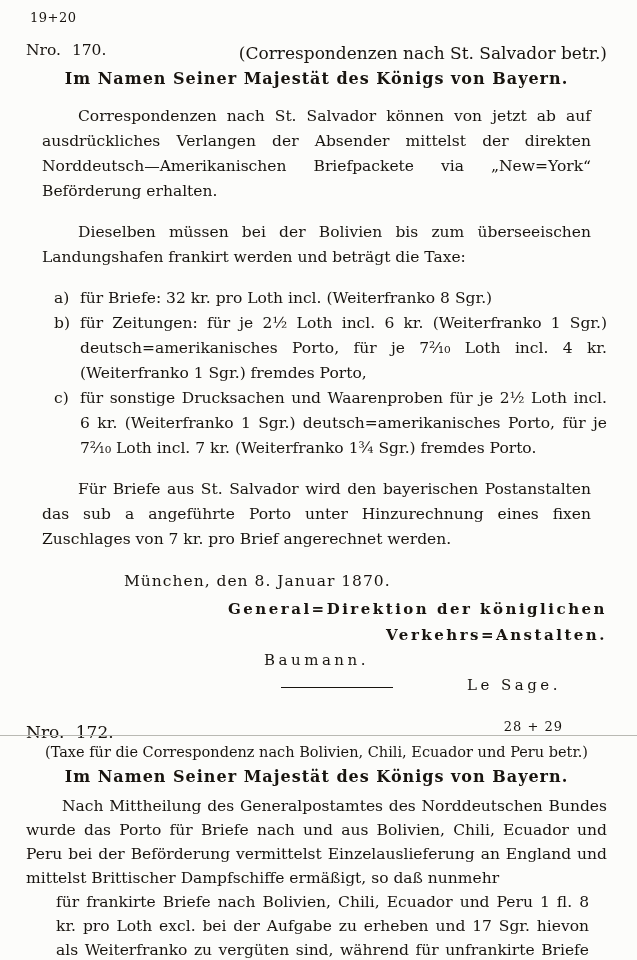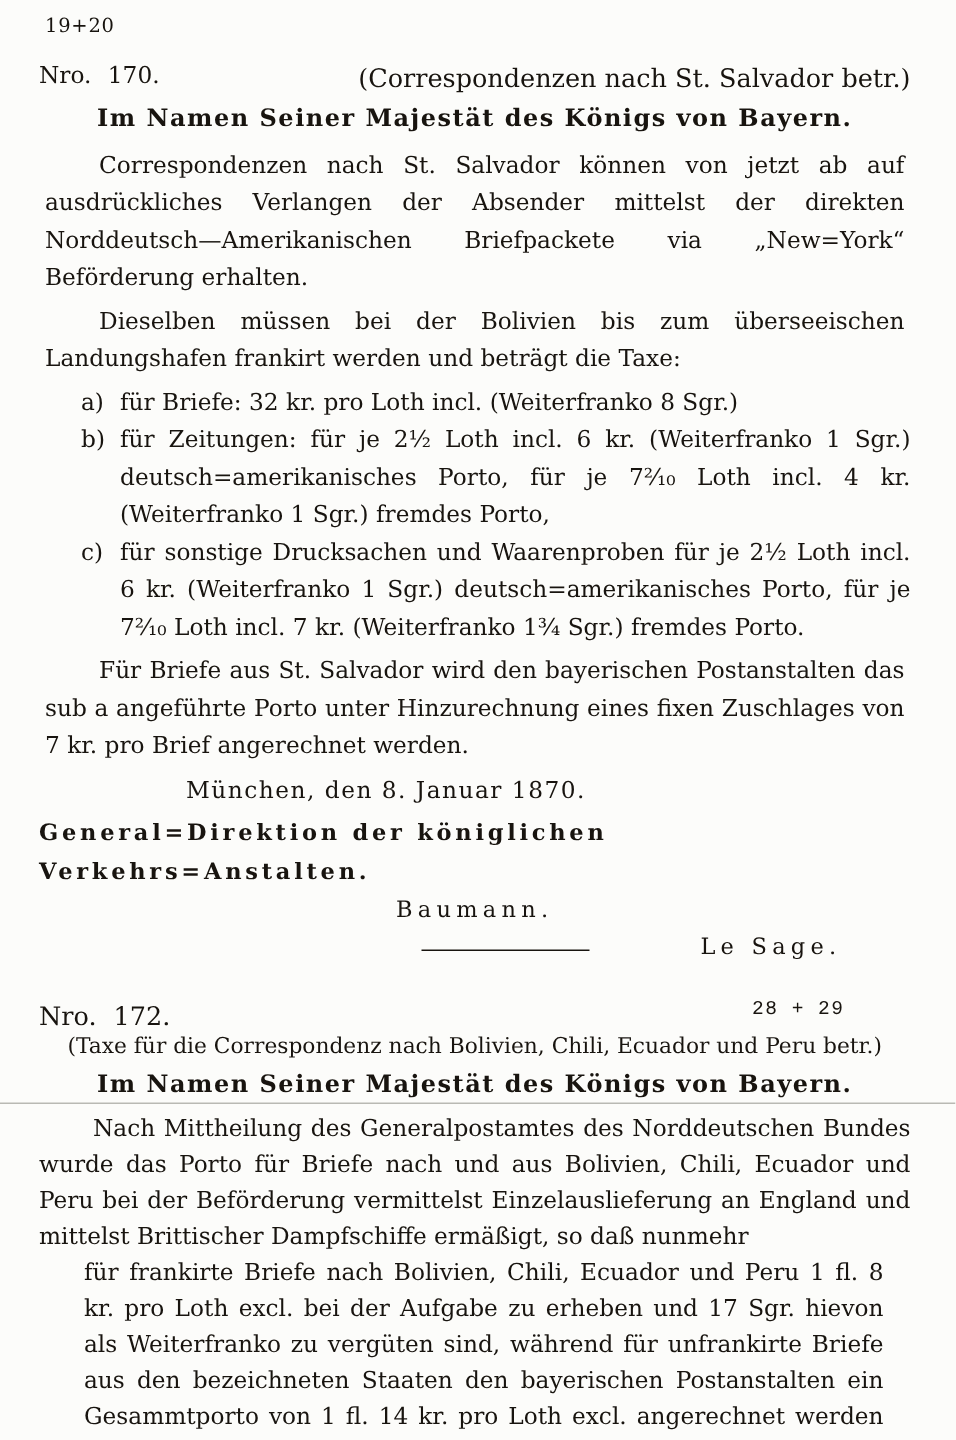--- a/index.html
+++ b/index.html
@@ -46,21 +46,21 @@
     font-size: 16px;
     font-weight: bold;
     letter-spacing: 1px;
     margin: 4px 0 10px 0;
   }
   .para {
     font-size: 15.5px;
     line-height: 25px;
     text-align: justify;
     text-indent: 36px;
-    margin: 4px;
+    margin: 16px;
   }
   .items {
     margin: 0 0 0 28px;
   }
   .item {
     display: flex;
   }
   .item-label {
     width: 26px;
     flex: 0 0 26px;
@@ -74,21 +74,21 @@
     text-align: justify;
     margin: 0;
   }
   .dateline {
     font-size: 15.5px;
     line-height: 26px;
     margin: 3px 0 0 98px;
     letter-spacing: 1px;
   }
   .sig-org {
-    text-align: left;
+    text-align: right;
     font-size: 15px;
     font-weight: bold;
     letter-spacing: 2.5px;
     line-height: 26px;
     margin-top: 2px;
   }
   .sig-dept {
     text-align: center;
     font-size: 13px;
     font-weight: bold;
@@ -133,21 +133,20 @@
     top: 18px;
     font-size: 17px;
     word-spacing: 6px;
   }
   .page-ref {
     position: absolute;
     right: 44px;
     top: 15px;
     font-size: 13px;
     letter-spacing: 1px;
-    font-family: Liberation Mono, monospace;
   }
   .subject2 {
     text-align: center;
     font-size: 14.5px;
     line-height: 20px;
   }
   .royal-heading2 {
     text-align: center;
     font-size: 16px;
     font-weight: bold;

